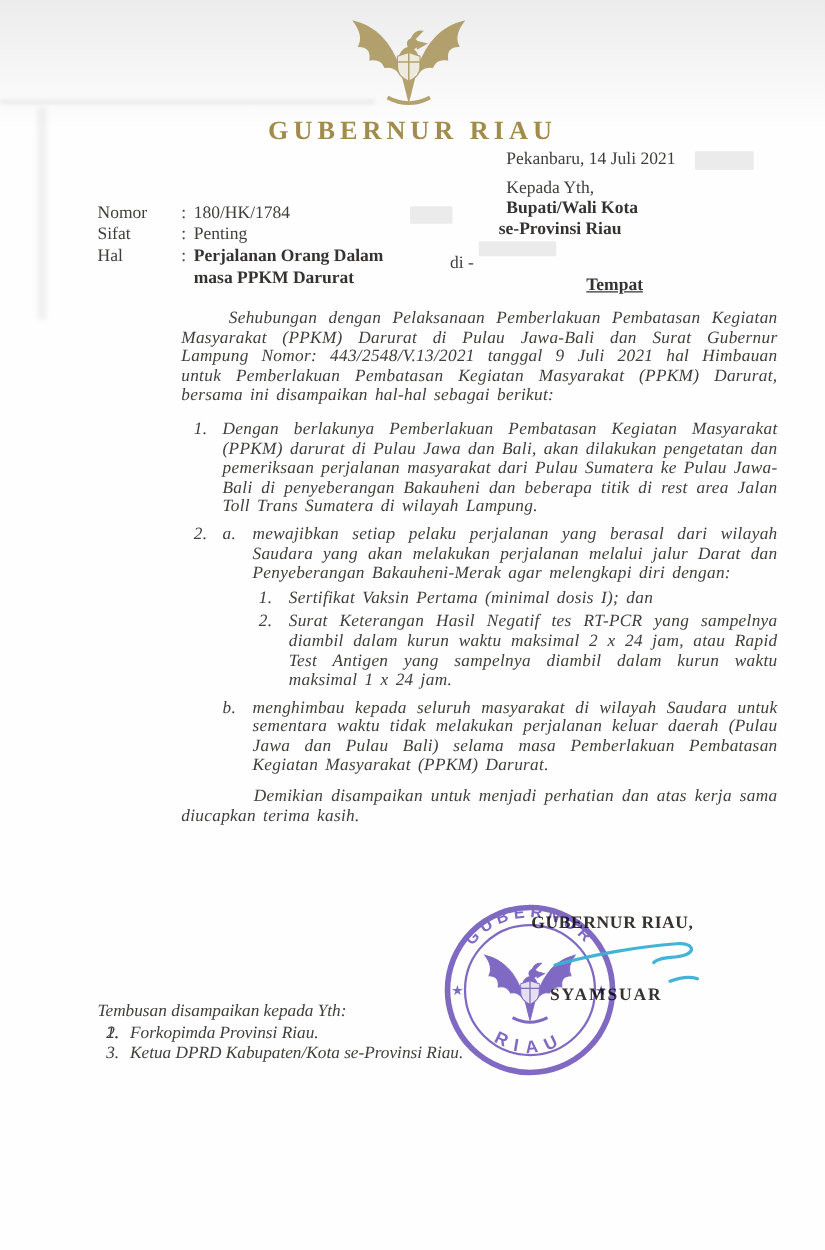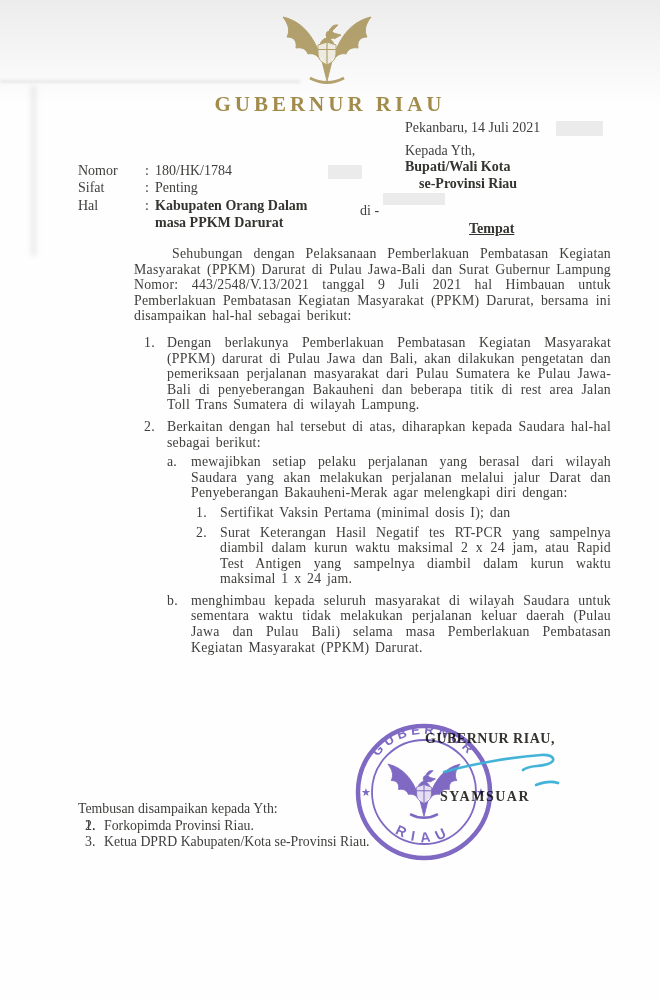--- a/index.html
+++ b/index.html
@@ -28,55 +28,55 @@
   .emblem-gold{position:absolute;left:277px;top:4px;width:100px;height:92px;}
   .lh-title{position:absolute;left:0;right:0;top:92px;text-align:center;
     font-weight:bold;font-size:21px;letter-spacing:4px;color:var(--gold,#a28c4c);}
 
   
   .t{position:absolute;font-size:14px;line-height:16px;white-space:nowrap;}
   .b{font-weight:bold;color:#34332f;font-family:Liberation Serif, serif;}
   .date{left:405px;top:120px;}
   .kepada{left:405px;top:143px;}
   .recip1{left:405px;top:159px;}
-  .recip2{left:419px;top:176px;}
+  .recip2{left:399px;top:176px;}
   .di{left:360px;top:203px;}
   .tempat{left:425px;top:221px;text-decoration:underline;margin-left:44px;}
 
   
   .meta-label{left:78px;}
   .meta-colon{left:145px;}
   .meta-value{left:155px;}
   .r1{top:163px;} .r2{top:180px;} .r3{top:198px;} .r4{top:215px;text-align:center;}
 
   
-  .body{position:absolute;left:134px;top:246px;width:477px;
+  .body{position:absolute;left:145px;top:246px;width:477px;
     font-size:13.8px;line-height:15.6px;text-align:justify;
-    letter-spacing:.25px;word-spacing:2px;}
+    letter-spacing:.25px;word-spacing:2px;font-style:italic;}
   .body p{margin:0;}
   .opening{text-indent:38px;margin:0 0 11px 0 !important;}
   .closing{text-indent:58px;margin:9px 0 0 0 !important;}
   .li{position:relative;margin-bottom:6px;}
   .li .num{position:absolute;}
   .l1{padding-left:33px;} .l1>.num{left:10px;}
   .l2{padding-left:24px;margin-top:4px;} .l2>.num{left:0;}
   .l3{padding-left:29px;margin-top:4px;margin-bottom:4px;} .l3>.num{left:5px;}
 
   
   .sig-title{left:425px;top:731px;letter-spacing:.5px;}
   .sig-name{left:440px;top:789px;letter-spacing:1.5px;}
   .stamp{position:absolute;left:349px;top:717px;mix-blend-mode:multiply;opacity:.9;}
   .stamp-txt{font-family:"Liberation Sans","DejaVu Sans",sans-serif;font-weight:bold;
     font-size:13px;letter-spacing:4px;fill:var(--purple,#7159bd);}
   .stamp-txt2{font-size:14px;letter-spacing:7px;}
   .stamp-star{font-size:11px;fill:var(--purple,#7159bd);}
   .signature{position:absolute;left:438px;top:740px;opacity:.95;}
 
   
-  .tembusan{position:absolute;left:78px;top:801px;font-size:13.8px;line-height:16.5px;}
+  .tembusan{position:absolute;left:78px;top:801px;font-size:13.8px;line-height:16.5px;font-style:italic;}
   .tembusan .li{margin:0;padding-left:26px;}
   .tembusan .li .num{left:7px;}
 </style>
 </head>
 <body>
 
 <svg width="0" height="0" style="position:absolute" aria-hidden="true">
   <defs>
     <g id="garudaShape">
       <path d="M-7,4 C-14,-16 -26,-30 -44,-34 C-38,-26 -37,-20 -40,-14 C-33,-14 -30,-10 -31,-3 C-25,-4 -21,-2 -19,3 C-15,2 -11,3 -7,8 Z"></path>
@@ -117,35 +117,34 @@
   <div class="t meta-label r1">Nomor</div>
   <div class="t meta-colon r1">:</div>
   <div class="t meta-value r1">180/HK/1784</div>
 
   <div class="t meta-label r2">Sifat</div>
   <div class="t meta-colon r2">:</div>
   <div class="t meta-value r2">Penting</div>
 
   <div class="t meta-label r3">Hal</div>
   <div class="t meta-colon r3">:</div>
-  <div class="t b meta-value r3">Kabupaten Orang Dalam</div>
+  <div class="t b meta-value r3">Perjalanan Orang Dalam</div>
   <div class="t b meta-value r4">masa PPKM Darurat</div>
 
   <div class="body">
     <p class="opening">Sehubungan dengan Pelaksanaan Pemberlakuan Pembatasan Kegiatan Masyarakat (PPKM) Darurat di Pulau Jawa-Bali dan Surat Gubernur Lampung Nomor: 443/2548/V.13/2021 tanggal 9 Juli 2021 hal Himbauan untuk Pemberlakuan Pembatasan Kegiatan Masyarakat (PPKM) Darurat, bersama ini disampaikan hal-hal sebagai berikut:</p>
 
     <div class="li l1">
       <span class="num">1.</span>
       <div class="txt">Dengan berlakunya Pemberlakuan Pembatasan Kegiatan Masyarakat (PPKM) darurat di Pulau Jawa dan Bali, akan dilakukan pengetatan dan pemeriksaan perjalanan masyarakat dari Pulau Sumatera ke Pulau Jawa-Bali di penyeberangan Bakauheni dan beberapa titik di rest area Jalan Toll Trans Sumatera di wilayah Lampung.</div>
     </div>
 
     <div class="li l1">
       <span class="num">2.</span>
       <div class="txt">
-        <div>Berkaitan dengan hal tersebut di atas, diharapkan kepada Saudara hal-hal sebagai berikut:</div>
 
         <div class="li l2">
           <span class="num">a.</span>
           <div class="txt">
             <div>mewajibkan setiap pelaku perjalanan yang berasal dari wilayah Saudara yang akan melakukan perjalanan melalui jalur Darat dan Penyeberangan Bakauheni-Merak agar melengkapi diri dengan:</div>
 
             <div class="li l3">
               <span class="num">1.</span>
               <div class="txt">Sertifikat Vaksin Pertama (minimal dosis I); dan</div>
             </div>
@@ -157,20 +156,21 @@
           </div>
         </div>
 
         <div class="li l2">
           <span class="num">b.</span>
           <div class="txt">menghimbau kepada seluruh masyarakat di wilayah Saudara untuk sementara waktu tidak melakukan perjalanan keluar daerah (Pulau Jawa dan Pulau Bali) selama masa Pemberlakuan Pembatasan Kegiatan Masyarakat (PPKM) Darurat.</div>
         </div>
       </div>
     </div>
 
+    <p class="closing">Demikian disampaikan untuk menjadi perhatian dan atas kerja sama diucapkan terima kasih.</p>
   </div>
 
   <div class="t b sig-title">GUBERNUR RIAU,</div>
   <div class="t b sig-name">SYAMSUAR</div>
 
   <svg class="stamp" width="150" height="150" viewBox="-75 -75 150 150">
     <g style="fill:none;stroke:var(--purple,#7159bd)">
       <circle r="66" stroke-width="4.5"></circle>
       <circle r="52" stroke-width="1.8"></circle>
     </g>

